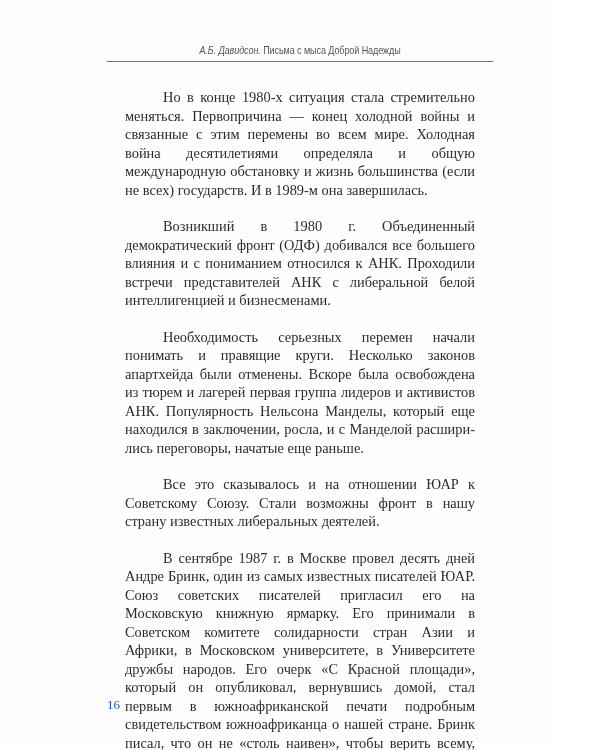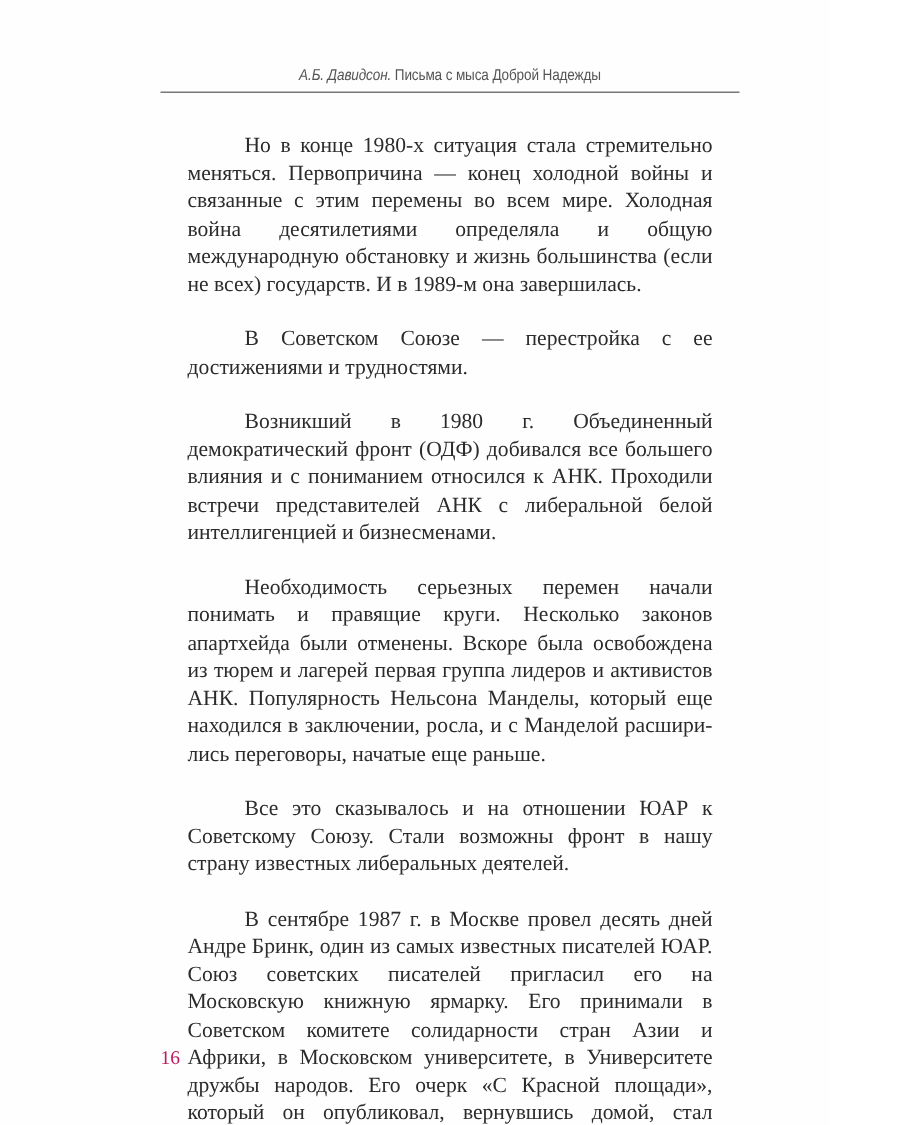--- a/index.html
+++ b/index.html
@@ -47,36 +47,35 @@
       margin: 18px;
       text-indent: 38px;
       text-align: justify;
       hyphens: manual;
     }
     .page-number {
       position: absolute;
       left: 107px; top: 697px;
       font-family: "Liberation Serif", serif;
       font-size: 13px;
-      color: #be185d;
+      color: #1d4ed8;
     }
   </style>
 </head>
 <body>
 
 <div class="page">
   <div class="running-head">
     <span class="author">А.Б. Давидсон.</span>
     <span>Письма с мыса Доброй Надежды</span>
   </div>
   <div class="head-rule"></div>
 
   <div class="body-text">
     <p>Но в конце 1980-х ситуация стала стремительно меняться. Первопричина — конец холодной войны и связанные с этим пере­мены во всем мире. Холодная война десятилетиями определяла и общую международную обстановку и жизнь большинства (если не всех) государств. И в 1989-м она завершилась.</p>
-    <p>В Советском Союзе — перестройка с ее достижениями и трудностями.</p>
     <p>Возникший в 1980 г. Объединенный демократический фронт (ОДФ) добивался все большего влияния и с пониманием относил­ся к АНК. Проходили встречи представителей АНК с либеральной белой интеллигенцией и бизнесменами.</p>
     <p>Необходимость серьезных перемен начали понимать и пра­вящие круги. Несколько законов апартхейда были отменены. Вскоре была освобождена из тюрем и лагерей первая группа лиде­ров и активистов АНК. Популярность Нельсона Манделы, кото­рый еще находился в заключении, росла, и с Манделой расшири­лись переговоры, начатые еще раньше.</p>
     <p>Все это сказывалось и на отношении ЮАР к Советскому Союзу. Стали возможны фронт в нашу страну известных либе­ральных деятелей.</p>
     <p>В сентябре 1987 г. в Москве провел десять дней Андре Бринк, один из самых известных писателей ЮАР. Союз советских писате­лей пригласил его на Московскую книжную ярмарку. Его прини­мали в Советском комитете солидарности стран Азии и Африки, в Московском университете, в Университете дружбы народов. Его очерк «С Красной площади», который он опубликовал, вернув­шись домой, стал первым в южноафриканской печати подробным свидетельством южноафриканца о нашей стране. Бринк писал, что он не «столь наивен», чтобы верить всему, что слышал в Москве. Но все же главное — «южноафриканца, такого как я» по­ражало то, что увидел: «это было куда более красивым и впечат­ляющим, чем знакомые стереотипные образы “коммунистическо­го мира”».</p>
   </div>
 
   <div class="page-number">16</div>
 </div>
 
 </body></html>

